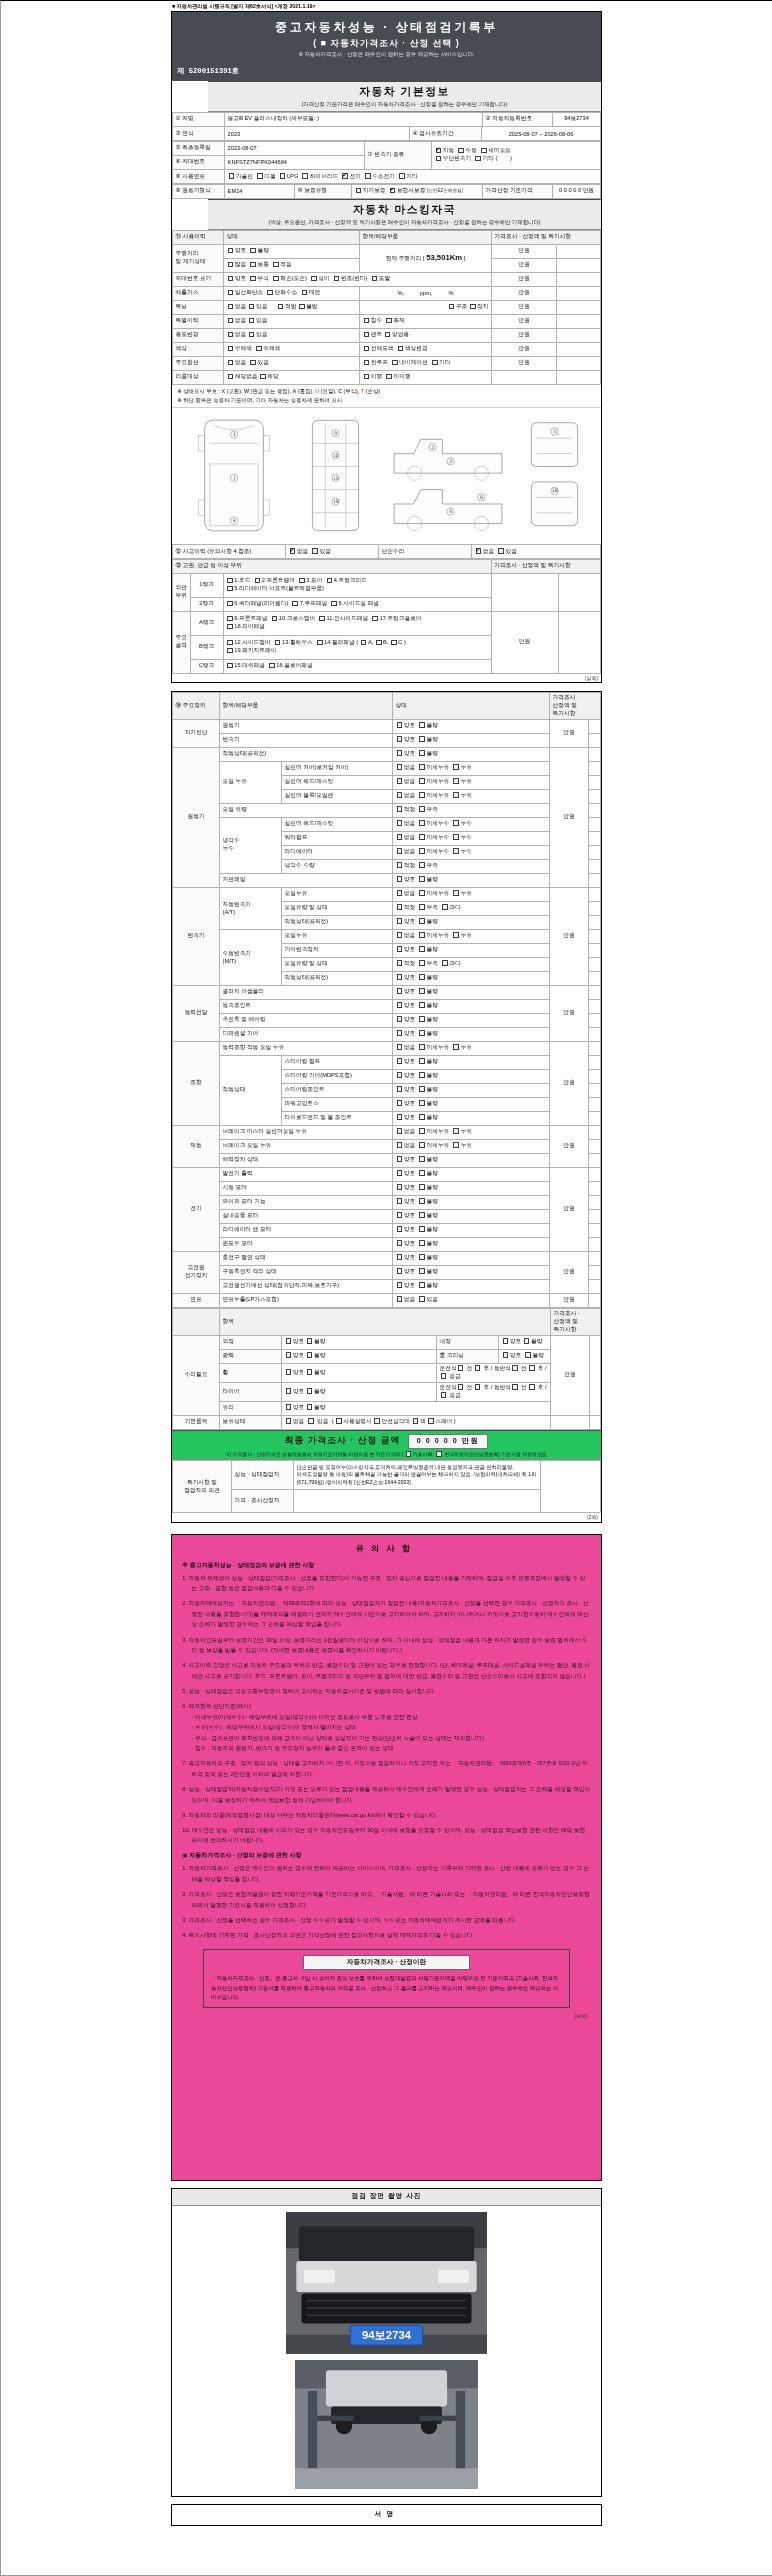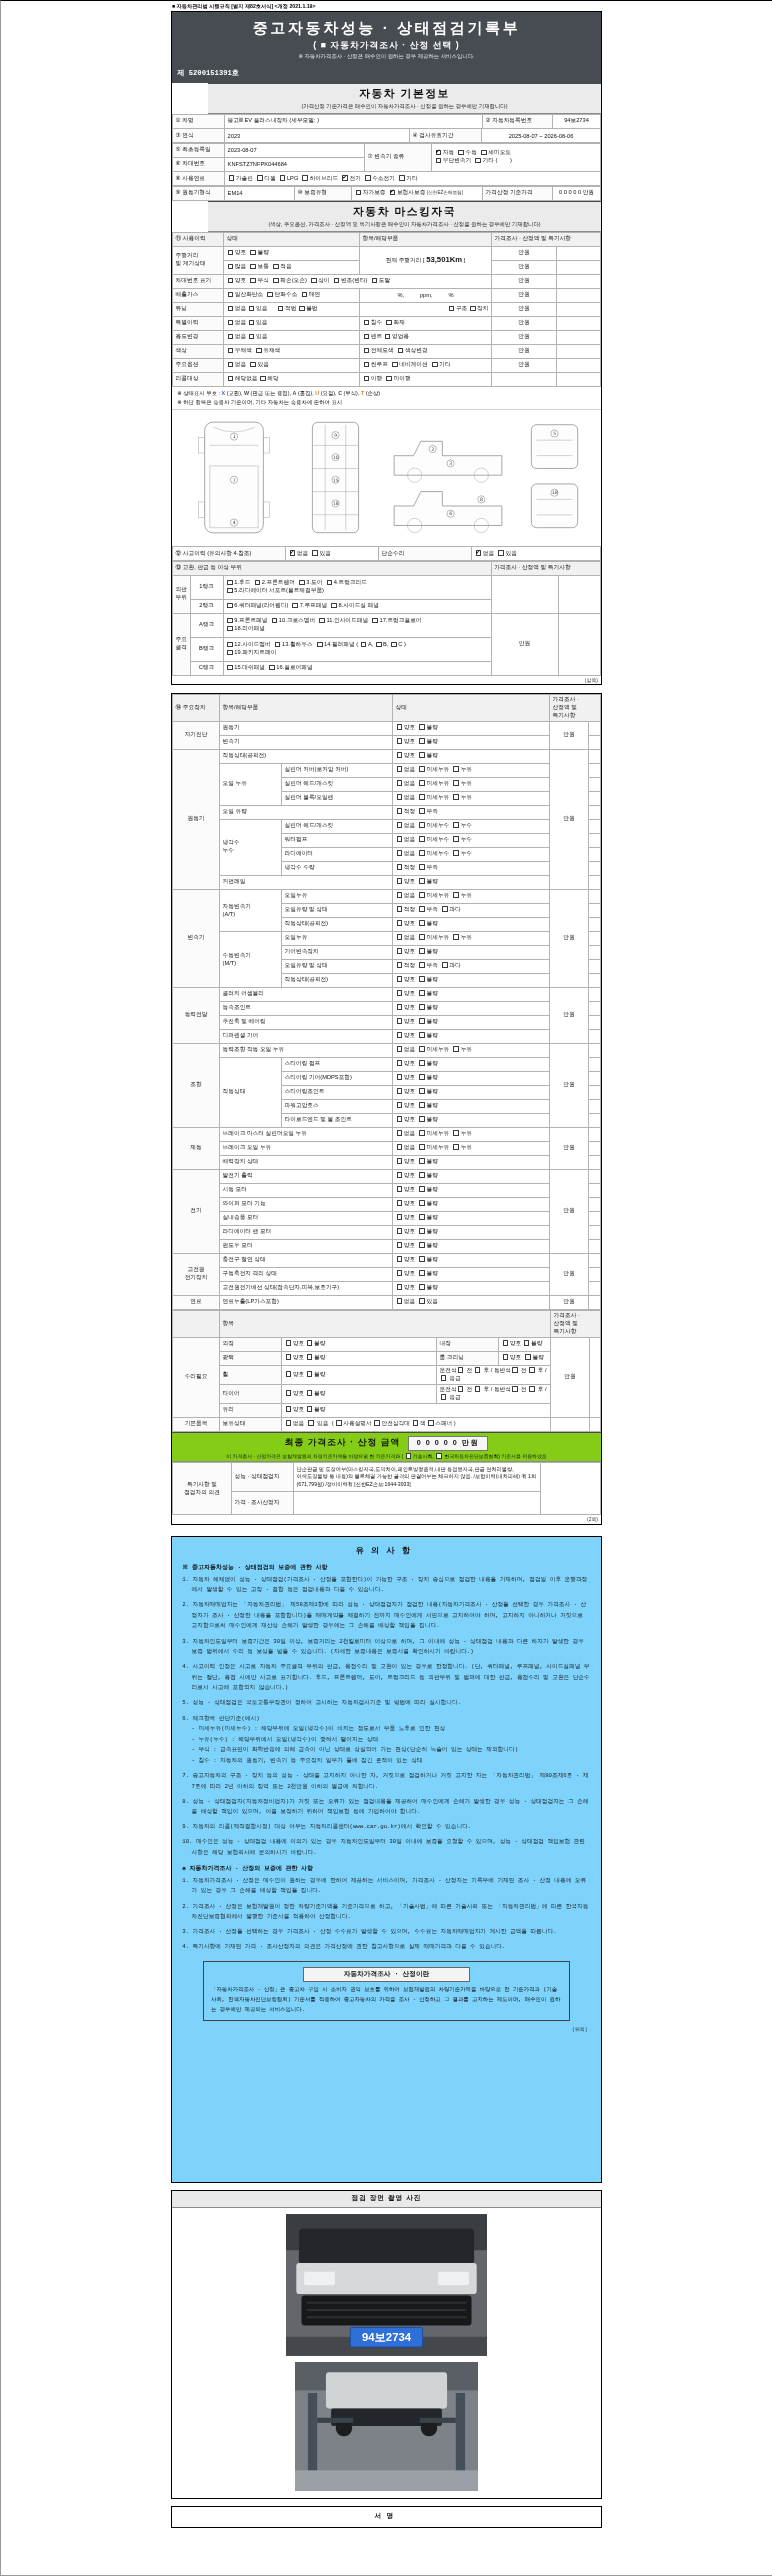--- a/index.html
+++ b/index.html
@@ -5,21 +5,21 @@
   html,body{margin:0;padding:0;background:#fff;}
   body{width:773px;height:2576px;position:relative;font-family:"Liberation Sans","DejaVu Sans",sans-serif;color:#111;overflow:hidden;}
   .frame{position:absolute;inset:0;border:0.5px solid #9a9a9a;border-top:1px solid #000;pointer-events:none;}
   .doc{position:absolute;left:171px;top:1px;width:431px;}
   .refline{font-size:5.2px;font-weight:bold;padding:1.5px 1px 1px 1px;color:#000;}
   .bigbox{border:0.5px solid #000;background:#fff;}
   .mt14{margin-top:7.2px;} .mt22{margin-top:11.3px;}
 
   
   .masthead{background:#474b52;color:#fff;text-align:center;padding:7.2px 0 1px 0;position:relative;}
-  .m-title{font-size:15px;font-weight:bold;letter-spacing:2.6px;}
+  .m-title{font-size:12px;font-weight:bold;letter-spacing:2.6px;}
   .m-sub{font-size:8.8px;font-weight:bold;margin-top:2.1px;letter-spacing:1px;}
   .m-note{font-size:5.4px;color:#e3e3e3;margin-top:1.5px;}
   .m-docno{text-align:left;font-size:7.2px;font-weight:bold;padding:8.2px 0 3.1px 5.2px;font-family:Liberation Mono, monospace;}
 
   
   .secbar{background:#ebebeb;border-top:1px solid #4a4a4a;border-bottom:0.5px solid #8a8a8a;text-align:center;padding:3.6px 0 3.1px 0;margin-left:36px;}
   .sec-title{font-size:10.8px;font-weight:bold;letter-spacing:1.5px;}
   .sec-sub{font-size:5.4px;margin-top:1.5px;color:#222;}
 
   table{border-collapse:collapse;width:100%;table-layout:fixed;}
@@ -45,27 +45,27 @@
 
   .diagrams{display:flex;justify-content:space-around;align-items:center;padding:4.1px 6.2px;height:128px;border-top:0.5px solid #cfcfcf;}
   .dpanel{flex:0 0 auto;}
   svg .outline{fill:#fdfdfd;stroke:#8f8f8f;stroke-width:1.5;}
   svg .thin{fill:none;stroke:#a7a7a7;stroke-width:1;}
   svg .numc{fill:#fff;stroke:#777;stroke-width:1;}
   svg .numt{font-size:9px;fill:#444;font-family:"DejaVu Sans",sans-serif;}
 
   .pagemark{text-align:right;font-size:4.9px;color:#333;padding:1px 3.1px 1.5px 0;}
 
-  .finalbar{background:#84cc16;border-top:1px solid #4a4a4a;border-bottom:0.5px solid #8a8a8a;text-align:center;padding:3.1px 0 2.6px 0;}
+  .finalbar{background:#22c55e;border-top:1px solid #4a4a4a;border-bottom:0.5px solid #8a8a8a;text-align:center;padding:3.1px 0 2.6px 0;}
   .finalrow{display:flex;justify-content:center;align-items:center;gap:7.2px;}
   .final-label{font-size:8.8px;font-weight:bold;letter-spacing:1px;}
   .final-amt{font-size:7.2px;font-weight:bold;background:#f7f7f7;border:0.5px solid #777;padding:1.5px 8.2px;letter-spacing:1.5px;}
   .final-note{font-size:4.9px;margin-top:2.1px;}
 
-  .noticebox{border:0.5px solid #000;background:#7dd3fc;padding:8.2px 10.3px 5.2px 10.3px;min-height:647px;box-sizing:border-box;font-family:Liberation Mono, monospace;}
+  .noticebox{border:0.5px solid #000;background:#ec4899;padding:8.2px 10.3px 5.2px 10.3px;min-height:647px;box-sizing:border-box;}
   .n-title{text-align:center;font-size:8.2px;font-weight:bold;letter-spacing:7.2px;margin-bottom:6.2px;}
   .n-sec{font-size:6px;font-weight:bold;margin:5.2px 0 3.1px 0;}
   .n-item{font-size:5.7px;line-height:1.85;margin:0 0 4.6px 0;padding-left:9.3px;text-indent:-9.3px;color:#1c1c1c;}
   .n-box{border:0.5px solid #444;margin:8.2px 20.6px 4.1px 20.6px;padding:4.1px 7.2px;}
   .n-box-title{text-align:center;font-weight:bold;font-size:6.7px;border:0.5px solid #666;display:block;width:165px;margin:1px auto 4.1px auto;padding:2.1px 0;background:#f4f4f4;}
   .n-box-text{font-size:5.4px;line-height:1.8;}
 
   .photobox{border:0.5px solid #000;background:#fff;padding-bottom:7.2px;}
   .photo-title{background:#e9e9e9;border-bottom:0.5px solid #8a8a8a;text-align:center;font-size:6.7px;font-weight:bold;padding:3.1px 0;letter-spacing:1px;}
   .photo-stack{display:flex;flex-direction:column;align-items:center;gap:6.2px;padding-top:6.2px;}

